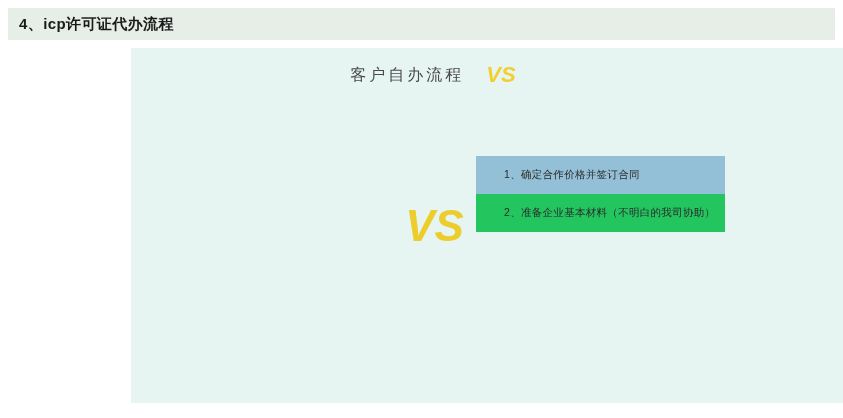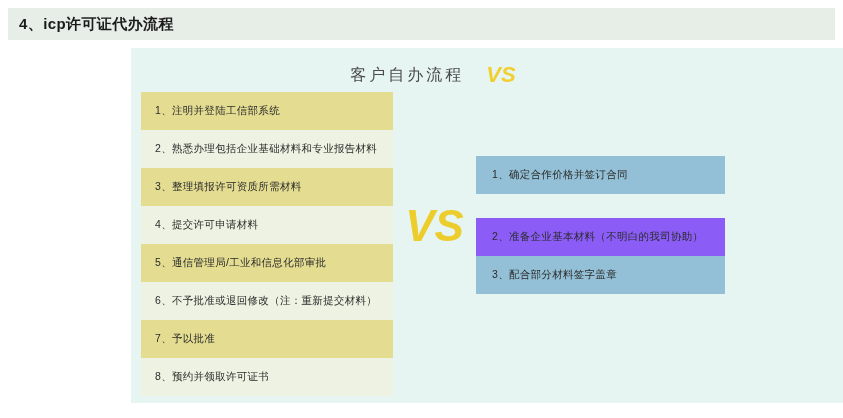--- a/index.html
+++ b/index.html
@@ -121,57 +121,46 @@
     position: absolute;
     left: 345px;
     top: 108px;
     width: 249px;
   }
   .right-step {
     height: 38px;
     display: flex;
     align-items: center;
     box-sizing: border-box;
-    padding-left: 16px;
+    padding-left: 28px;
     font-size: 10.5px;
     color: #2b2b2b;
     letter-spacing: 0.3px;
     white-space: nowrap;
   }
   .right-step.odd  { background: #93c0d6; }
-  .right-step.even { background: #8b5cf6; margin-top: 24px; }
+  .right-step.even { background: #22c55e; }
 </style>
 </head>
 <body>
 
 <div id="section-header">
   <span id="section-header-title">4、icp许可证代办流程</span>
 </div>
 
 <div id="comparison-panel">
 
   <div id="panel-heading">
     <span id="heading-left" class="heading-text">客户自办流程</span>
     <span id="heading-vs">VS</span>
   </div>
 
-  <div id="left-column">
-    <div class="left-step odd">1、注明并登陆工信部系统</div>
-    <div class="left-step even">2、熟悉办理包括企业基础材料和专业报告材料</div>
-    <div class="left-step odd">3、整理填报许可资质所需材料</div>
-    <div class="left-step even">4、提交许可申请材料</div>
-    <div class="left-step odd">5、通信管理局/工业和信息化部审批</div>
-    <div class="left-step even">6、不予批准或退回修改（注：重新提交材料）</div>
-    <div class="left-step odd">7、予以批准</div>
-    <div class="left-step even">8、预约并领取许可证书</div>
-  </div>
 
   <div id="center-vs">
     <span id="center-vs-text">VS</span>
   </div>
 
   <div id="right-column">
     <div class="right-step odd">1、确定合作价格并签订合同</div>
     <div class="right-step even">2、准备企业基本材料（不明白的我司协助）</div>
-    <div class="right-step odd">3、配合部分材料签字盖章</div>
   </div>
 
 </div>
 
 </body></html>

